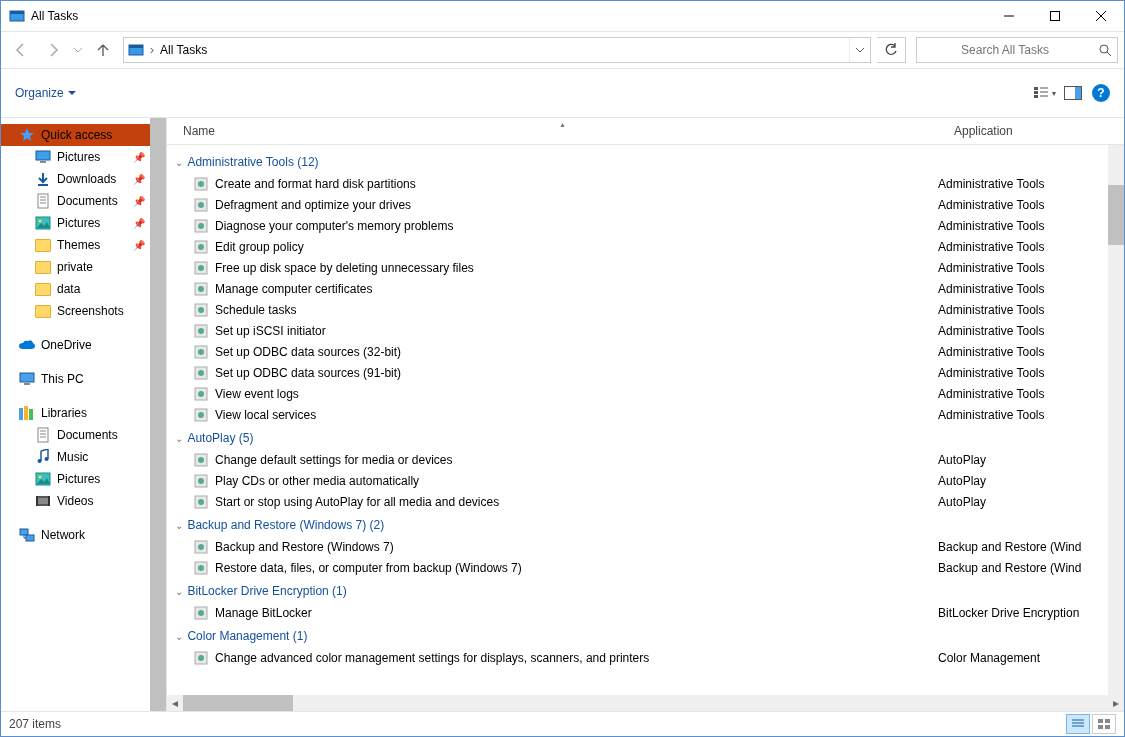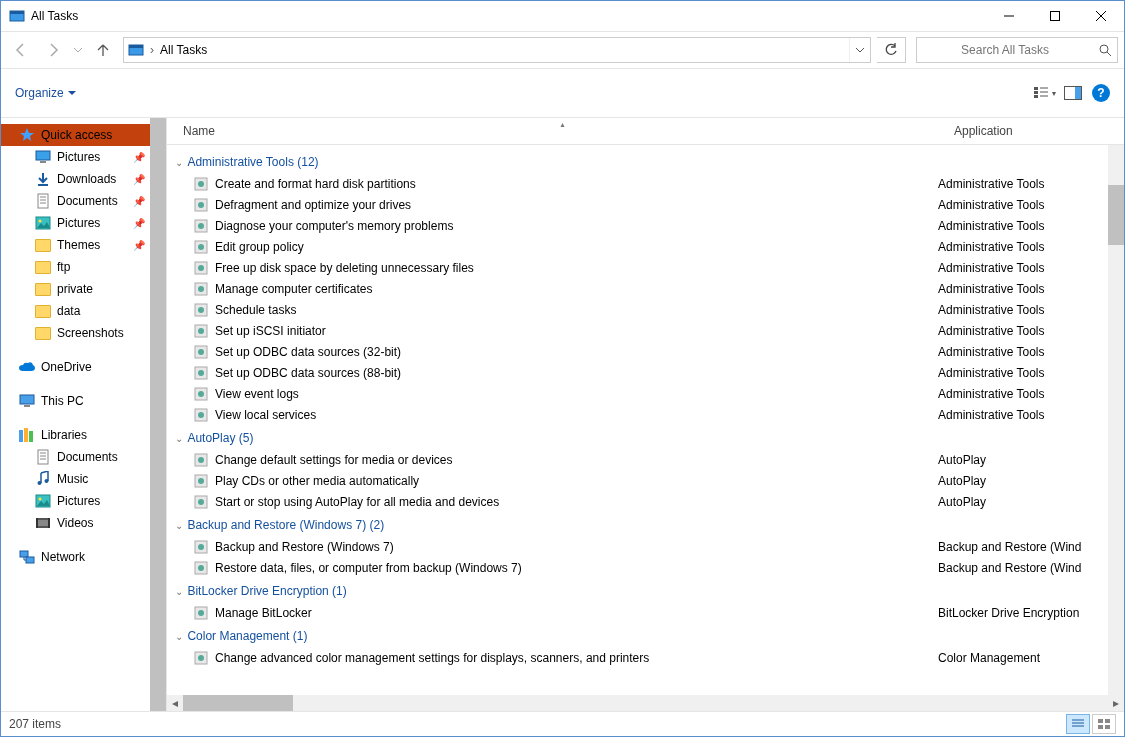--- a/index.html
+++ b/index.html
@@ -240,26 +240,20 @@
             <span class="ic">
               <div class="fld"></div>
             </span>
             <span>Themes</span>
             <span class="pin">📌</span>
           </div>
           <div class="sbitem sub">
             <span class="ic">
               <div class="fld"></div>
             </span>
-            <span>ftp</span>
-          </div>
-          <div class="sbitem sub">
-            <span class="ic">
-              <div class="fld"></div>
-            </span>
             <span>private</span>
           </div>
           <div class="sbitem sub">
             <span class="ic">
               <div class="fld"></div>
             </span>
             <span>data</span>
           </div>
           <div class="sbitem sub">
             <span class="ic">
@@ -479,21 +473,21 @@
               <div class="rapp">Administrative Tools</div>
             </div>
             <div class="row">
               <div class="rname">
                 <span class="ricon">
                   <svg width="16" height="16">
                     <rect x="2" y="2" width="12" height="12" fill="#e8e8e8" stroke="#aaa"></rect>
                     <circle cx="8" cy="8" r="3" fill="#5a9"></circle>
                   </svg>
                 </span>
-                <span>Set up ODBC data sources (88-bit)</span>
+                <span>Set up ODBC data sources (91-bit)</span>
               </div>
               <div class="rapp">Administrative Tools</div>
             </div>
             <div class="row">
               <div class="rname">
                 <span class="ricon">
                   <svg width="16" height="16">
                     <rect x="2" y="2" width="12" height="12" fill="#e8e8e8" stroke="#aaa"></rect>
                     <circle cx="8" cy="8" r="3" fill="#5a9"></circle>
                   </svg>

